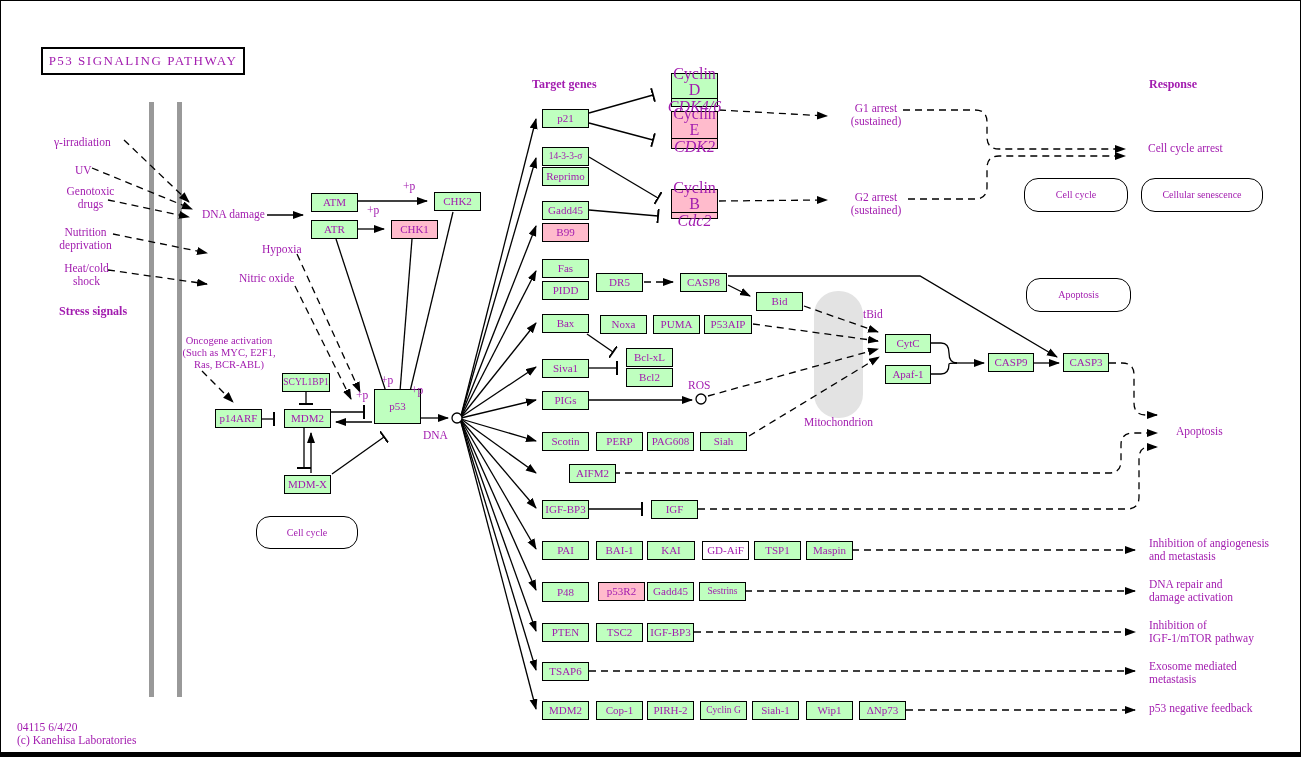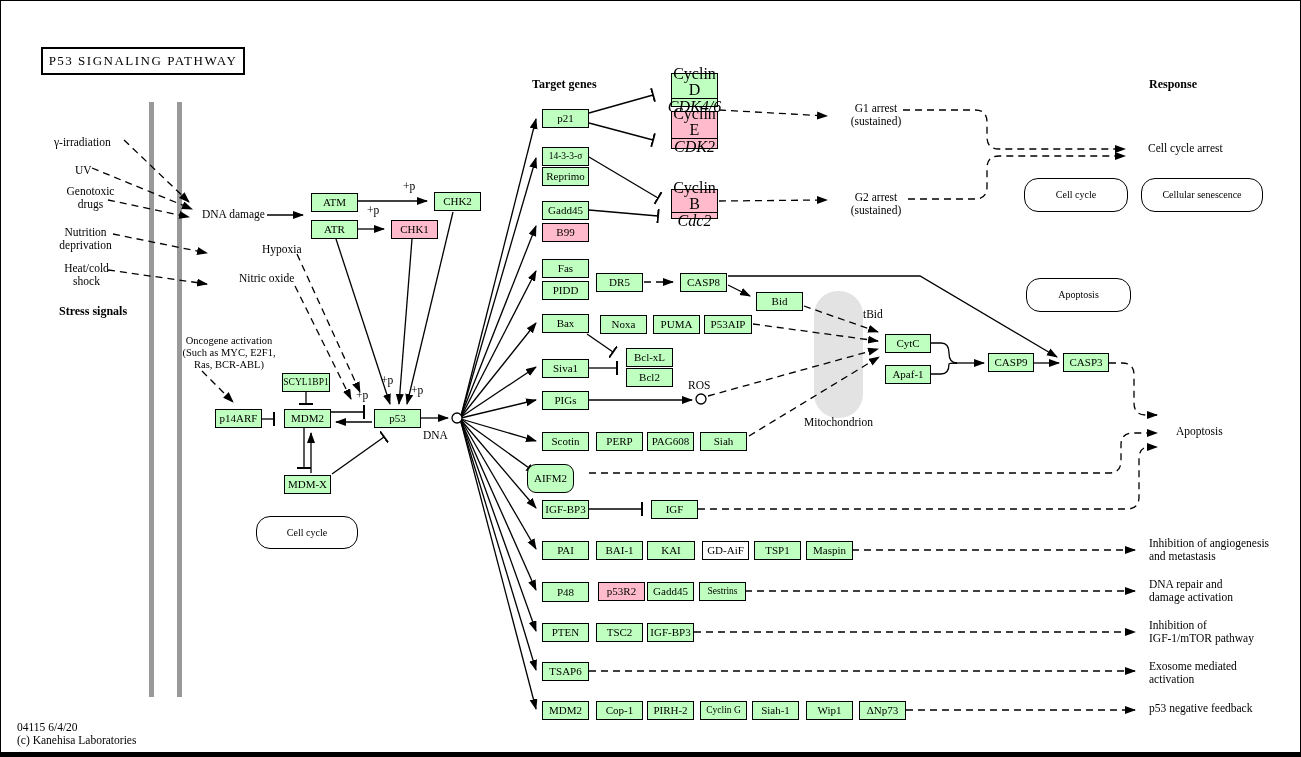--- a/index.html
+++ b/index.html
@@ -1,17 +1,17 @@
 <!DOCTYPE html>
 <html><head>
 <meta charset="utf-8">
 <style>
   html,body{margin:0;padding:0;background:#fff;}
   #canvas{position:relative;width:1301px;height:757px;background:#fff;border:1px solid #000;box-sizing:border-box;overflow:hidden;
-          font-family:"Liberation Serif","DejaVu Serif",serif;color:#000000;}
+          font-family:"Liberation Serif","DejaVu Serif",serif;color:#a21caf;}
   .membrane{position:absolute;width:5px;background:#999;z-index:1;}
   #mito-blob{position:absolute;left:813px;top:290px;width:49px;height:127px;background:#E3E3E3;border-radius:24px;z-index:1;}
   #edges{position:absolute;left:0;top:0;z-index:2;}
   .edge{stroke:#000;stroke-width:1.3;fill:none;}
   .dash{stroke-dasharray:7,5;}
   .box{position:absolute;border:1.4px solid #000;box-sizing:border-box;display:flex;align-items:center;justify-content:center;
        font-size:11px;line-height:1;z-index:3;text-align:center;}
   .box.small{font-size:9.5px;}
   .g{background:#BFFFBF;} .p{background:#FFBBCC;} .w{background:#FFFFFF;}
   .round{border-radius:14px;font-size:10px;}
@@ -121,34 +121,34 @@
   </svg>
 
   <div id="nodes">
       <div class="box g" style="left: 310px; top: 192px; width: 47px; height: 19px; text-align: right;">ATM</div>
       <div class="box g" style="left: 433px; top: 191px; width: 47px; height: 19px;">CHK2</div>
       <div class="box g" style="left: 310px; top: 219px; width: 47px; height: 19px;">ATR</div>
       <div class="box p" style="left: 390px; top: 219px; width: 47px; height: 19px;">CHK1</div>
       <div class="box g small" style="left: 281px; top: 372px; width: 48px; height: 19px;">SCYL1BP1</div>
       <div class="box g" style="left: 214px; top: 408px; width: 47px; height: 19px;">p14ARF</div>
       <div class="box g" style="left: 283px; top: 408px; width: 47px; height: 19px;">MDM2</div>
-      <div class="box g" style="left: 373px; top: 408px; width: 47px; height: 19px;">p53</div>
+      <div class="box g" style="left: 373px; top: 388px; width: 47px; height: 35px;">p53</div>
       <div class="box g" style="left: 283px; top: 474px; width: 47px; height: 19px;">MDM-X</div>
       <div class="box g" style="left: 541px; top: 108px; width: 47px; height: 19px;">p21</div>
       <div class="box g small" style="left: 541px; top: 146px; width: 47px; height: 19px;">14-3-3-σ</div>
       <div class="box g" style="left: 541px; top: 166px; width: 47px; height: 19px;">Reprimo</div>
       <div class="box g" style="left: 541px; top: 200px; width: 47px; height: 19px;">Gadd45</div>
       <div class="box p" style="left: 541px; top: 222px; width: 47px; height: 19px;">B99</div>
       <div class="box g" style="left: 541px; top: 258px; width: 47px; height: 19px;">Fas</div>
       <div class="box g" style="left: 541px; top: 280px; width: 47px; height: 19px;">PIDD</div>
       <div class="box g" style="left: 541px; top: 313px; width: 47px; height: 19px;">Bax</div>
       <div class="box g" style="left: 541px; top: 358px; width: 47px; height: 19px;">Siva1</div>
       <div class="box g" style="left: 541px; top: 390px; width: 47px; height: 19px;">PIGs</div>
       <div class="box g" style="left: 541px; top: 431px; width: 47px; height: 19px;">Scotin</div>
-      <div class="box g" style="left: 526px; top: 463px; width: 47px; height: 29px; border-radius: 9px;">AIFM2</div>
+      <div class="box g" style="left: 568px; top: 463px; width: 47px; height: 19px;">AIFM2</div>
       <div class="box g" style="left: 541px; top: 499px; width: 47px; height: 19px;">IGF-BP3</div>
       <div class="box g" style="left: 541px; top: 540px; width: 47px; height: 19px;">PAI</div>
       <div class="box g" style="left: 541px; top: 581px; width: 47px; height: 20px;">P48</div>
       <div class="box g" style="left: 541px; top: 622px; width: 47px; height: 19px;">PTEN</div>
       <div class="box g" style="left: 541px; top: 661px; width: 47px; height: 19px;">TSAP6</div>
       <div class="box g" style="left: 541px; top: 700px; width: 47px; height: 19px;">MDM2</div>
       <div class="box g" style="left: 595px; top: 272px; width: 47px; height: 19px;">DR5</div>
       <div class="box g" style="left: 679px; top: 272px; width: 47px; height: 19px;">CASP8</div>
       <div class="box g" style="left: 755px; top: 291px; width: 47px; height: 19px;">Bid</div>
       <div class="box g" style="left: 599px; top: 314px; width: 47px; height: 19px;">Noxa</div>
@@ -284,21 +284,21 @@
       <div class="txt" style="left: 1148px; top: 577px;">
         <div>DNA repair and</div>
         <div>damage activation</div>
       </div>
       <div class="txt" style="left: 1148px; top: 618px;">
         <div>Inhibition of</div>
         <div>IGF-1/mTOR pathway</div>
       </div>
       <div class="txt" style="left: 1148px; top: 659px;">
         <div>Exosome mediated</div>
-        <div>activation</div>
+        <div>metastasis</div>
       </div>
       <div class="txt" style="left: 1148px; top: 701px;">
         <div>p53 negative feedback</div>
       </div>
     </div>
 
   <div class="txt" style="left:16px;top:720px;">04115 6/4/20</div>
   <div class="txt" style="left:16px;top:733px;">(c) Kanehisa Laboratories</div>
 
   <div id="bottom-bar"></div>

